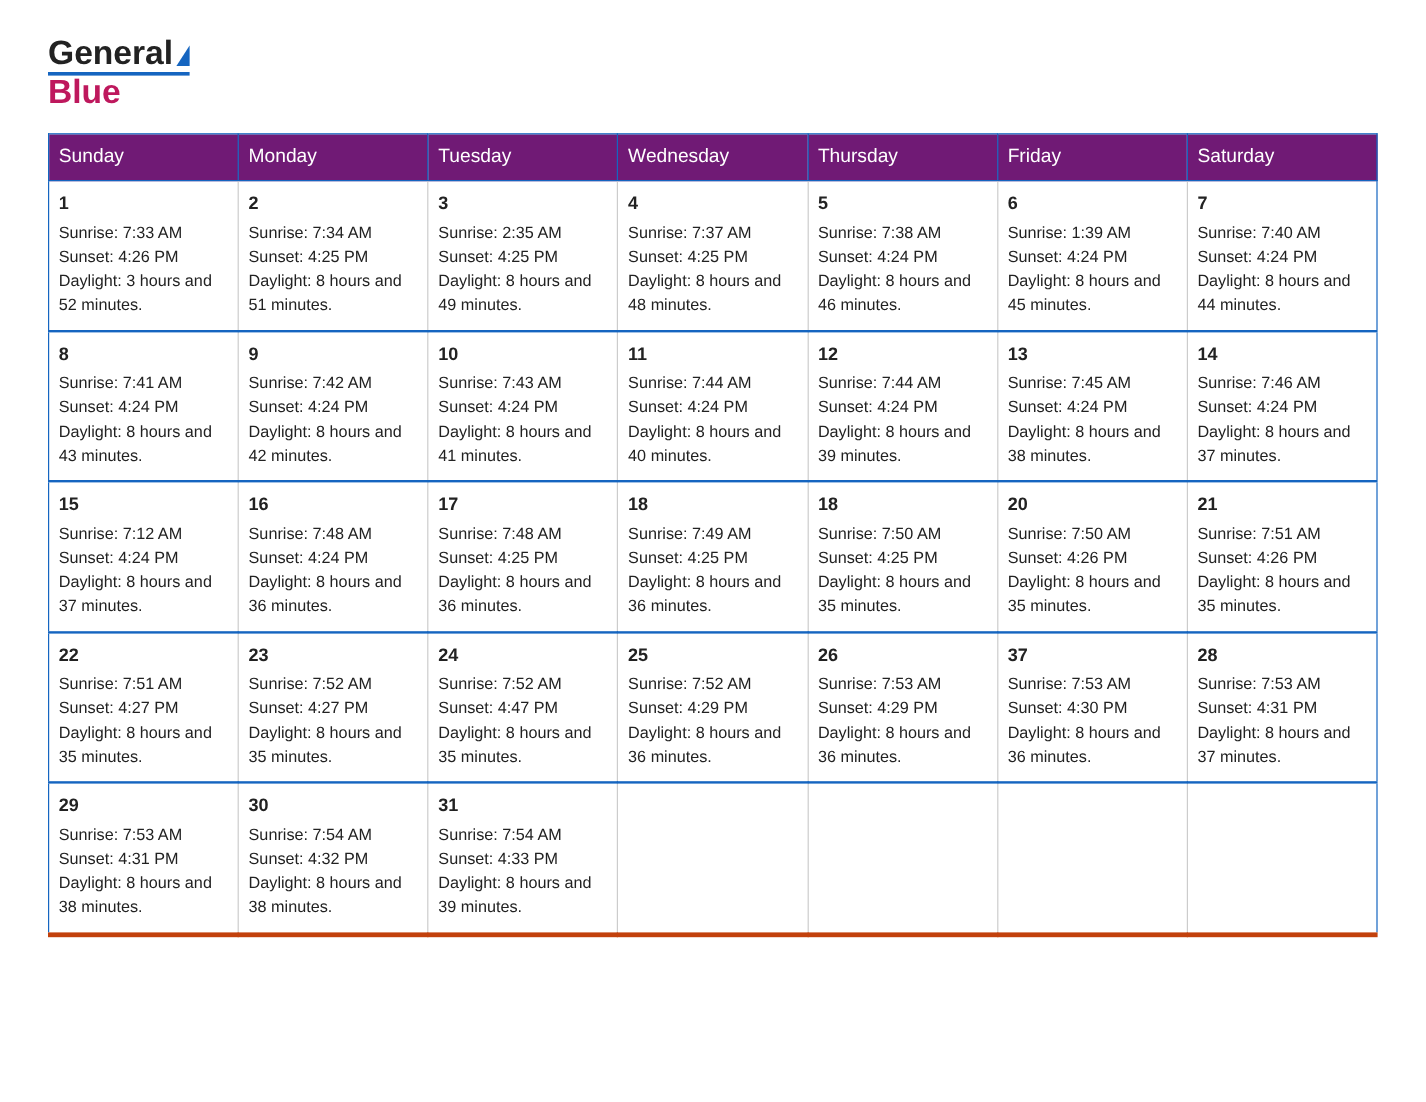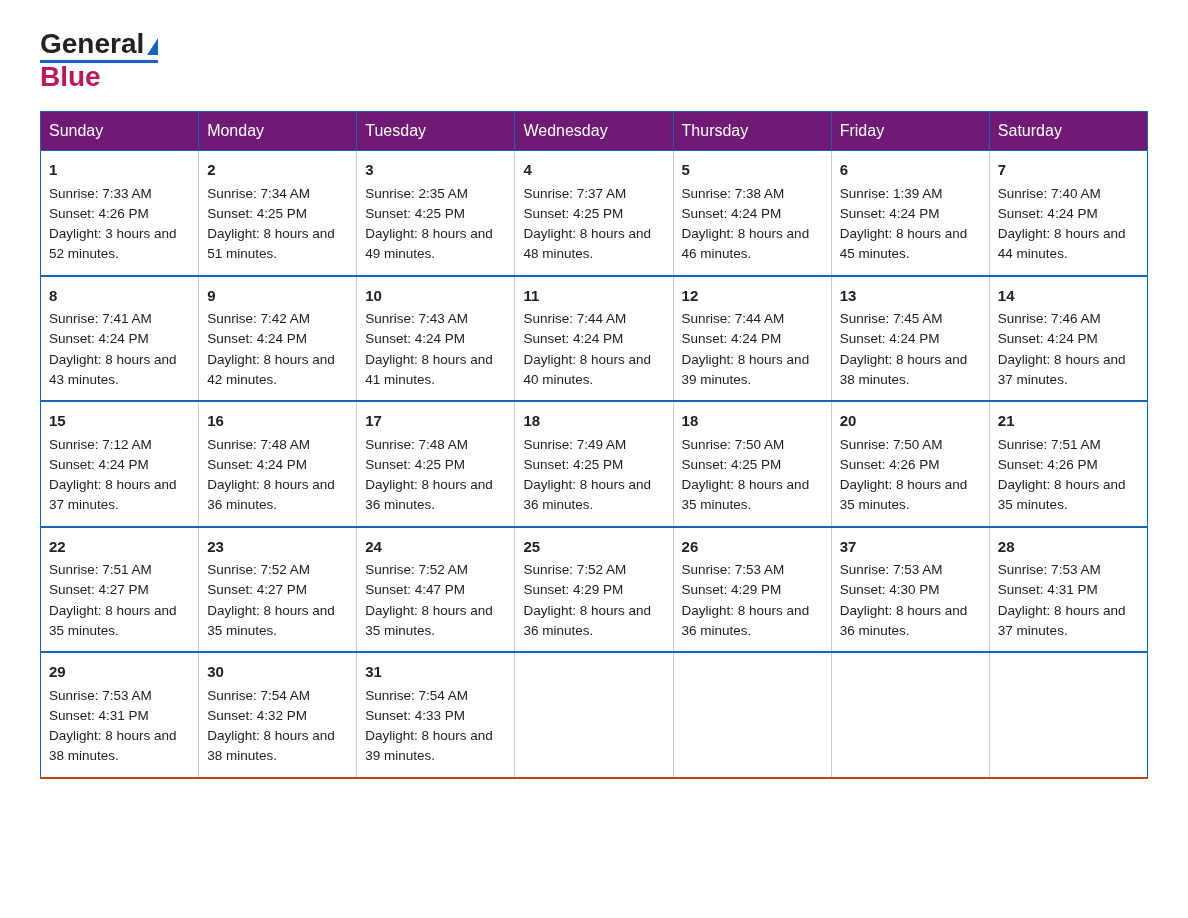--- a/index.html
+++ b/index.html
@@ -72,21 +72,21 @@
       font-size: 15px;
       font-weight: bold;
       margin-bottom: 2px;
       display: block;
     }
     .cell-text {
       font-size: 13.5px;
       color: #222;
     }
     tbody tr:last-child {
-      border-bottom: 2px solid #c2410c;
+      border-bottom: 4px solid #c2410c;
     }
   </style>
 </head>
 <body>
 
 <div class="header">
   <div class="logo">
     <div style="display:flex; align-items:center;">
       <span class="logo-text">
         General<span style="display:inline-block; width:0; height:0; border-left:11px solid transparent; border-bottom:17px solid #1565c0; margin-left:3px; margin-bottom:-2px;"></span>

